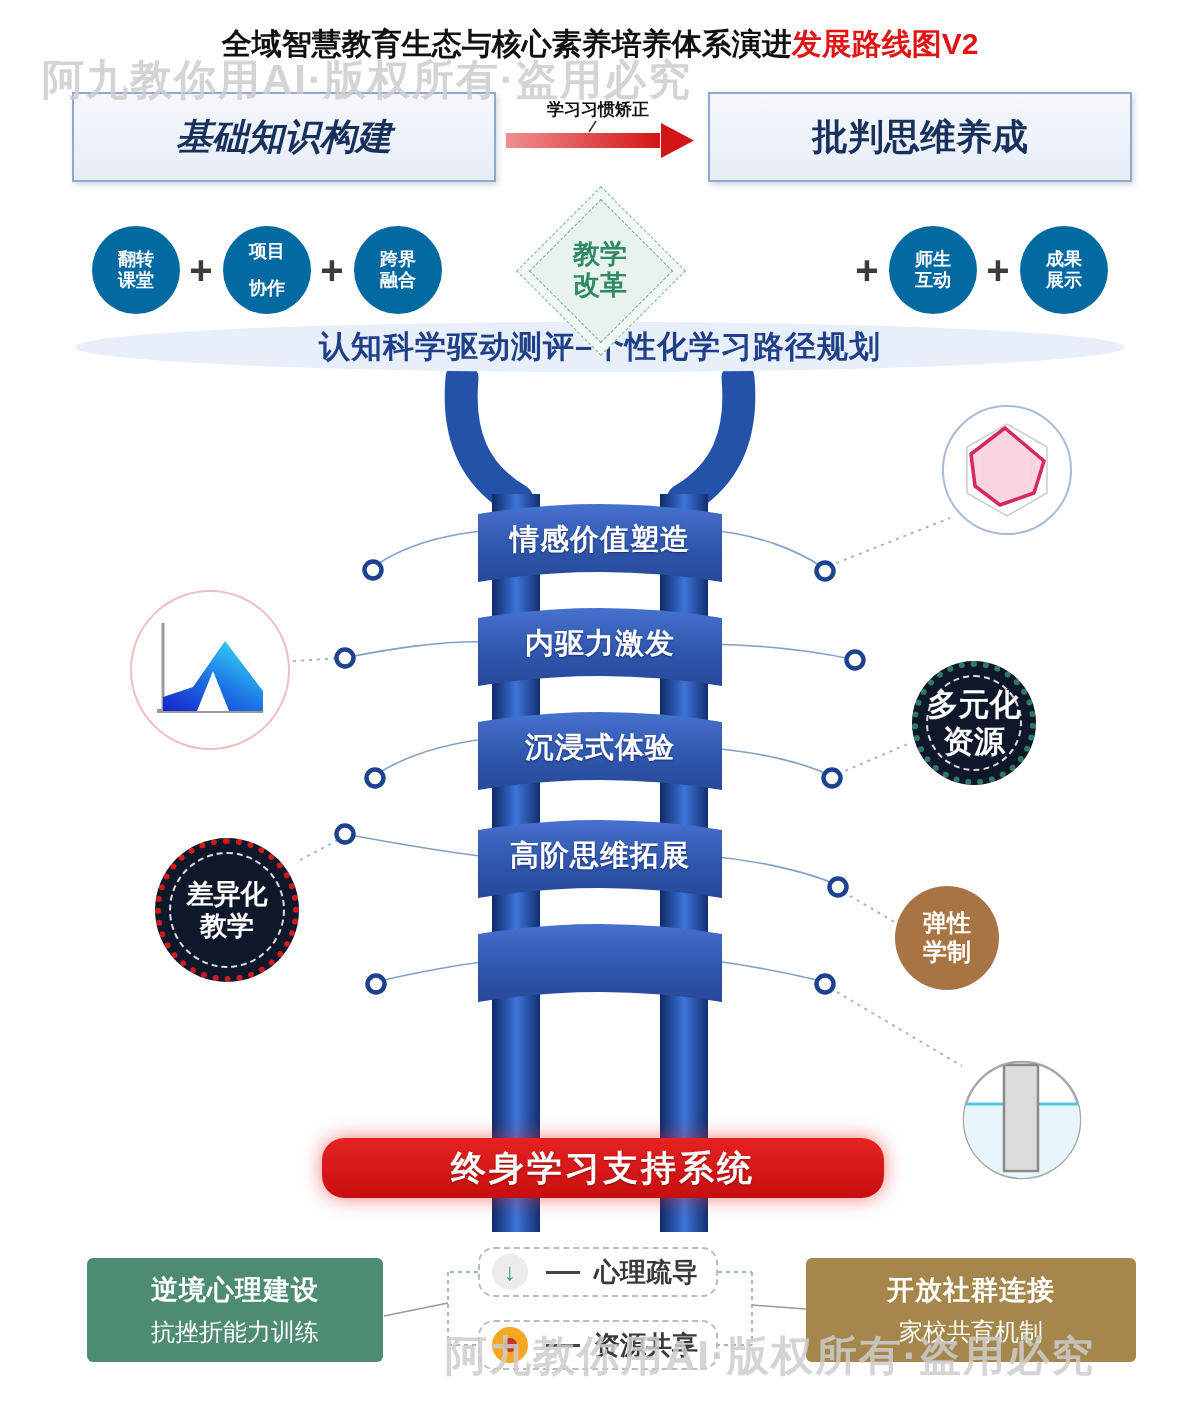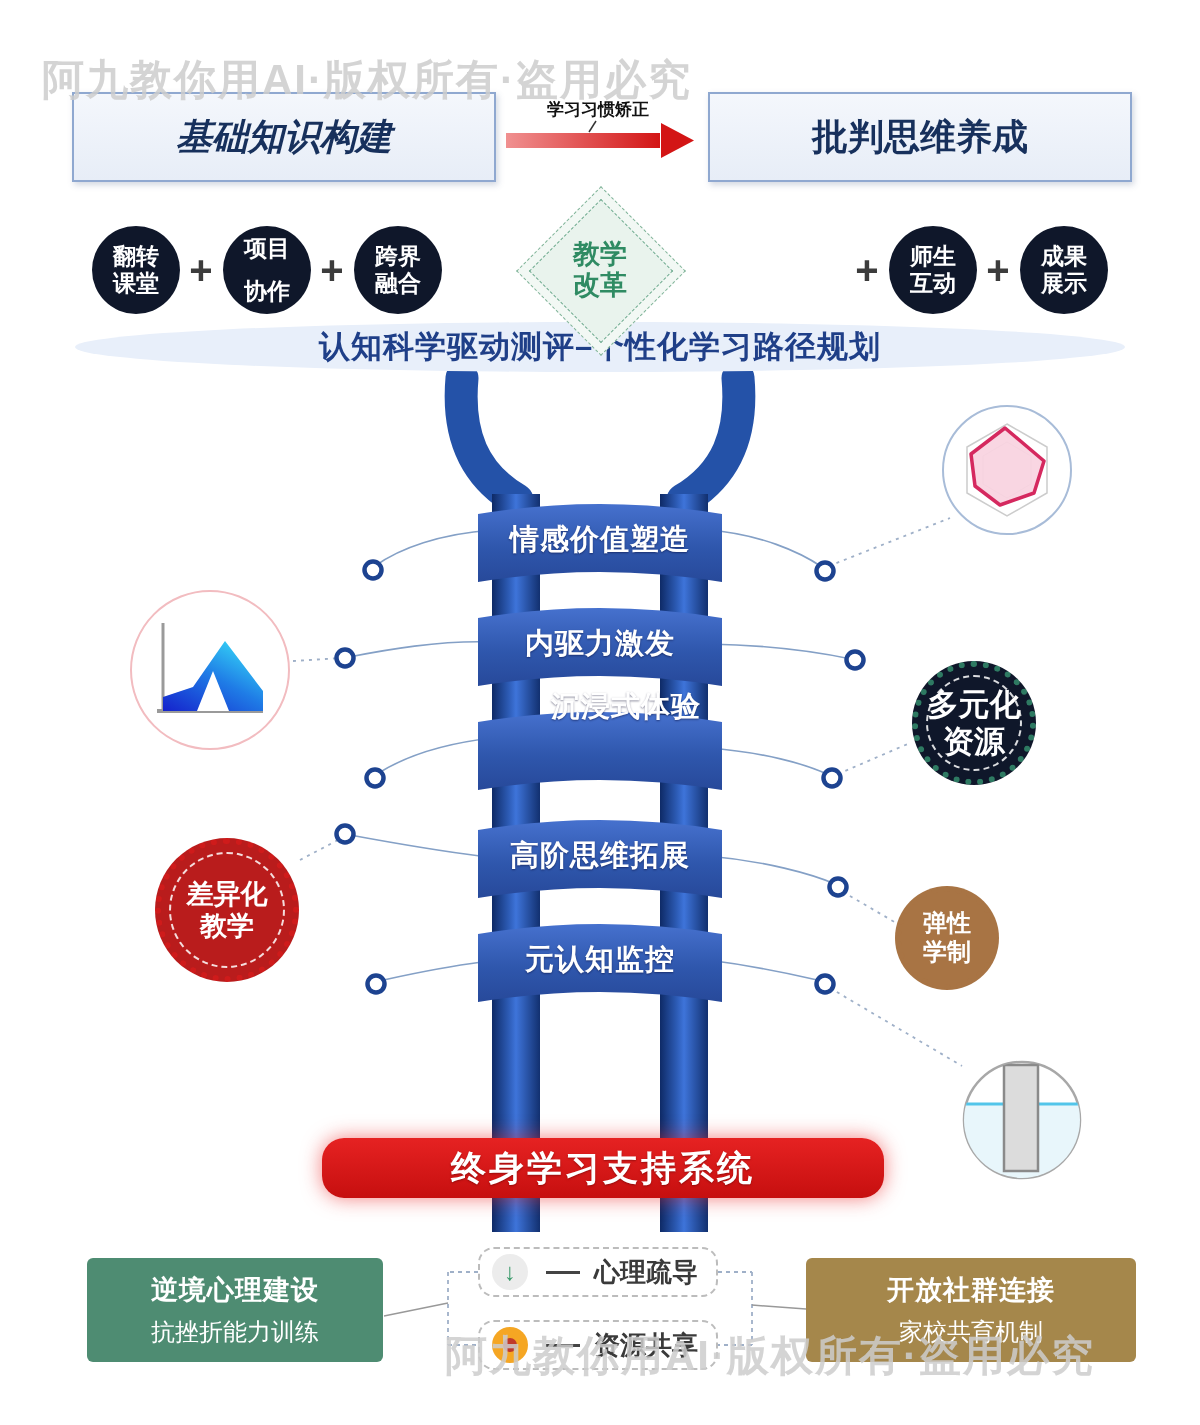--- a/index.html
+++ b/index.html
@@ -13,22 +13,22 @@
       font-size:42px;white-space:nowrap;letter-spacing:2px;pointer-events:none;}
   
   .title{left:0;top:24px;width:1200px;text-align:center;font-size:30px;font-weight:bold;color:#111;z-index:5;}
   .title .hl{color:#e01414;}
   
   .stage-box{background:linear-gradient(180deg,#f4f7fc,#e7edf7);border:2px solid #8fa8d0;
              box-shadow:2px 3px 6px rgba(80,100,140,.25);display:flex;align-items:center;justify-content:center;
              font-size:36px;font-weight:bold;color:#17305c;z-index:5;}
   .arrow-label{left:512px;top:98px;width:172px;text-align:center;font-size:17px;font-weight:bold;color:#111;z-index:5;}
   
-  .m-circle{width:88px;height:88px;border-radius:50%;background:#0f172a;color:#fff;display:flex;
-            flex-direction:column;align-items:center;justify-content:center;font-size:23px;font-weight:bold;
+  .m-circle{width:88px;height:88px;border-radius:50%;background:#0369a1;color:#fff;display:flex;
+            flex-direction:column;align-items:center;justify-content:center;font-size:18px;font-weight:bold;
             line-height:1.18;z-index:5;text-align:center;}
   .plus{width:40px;height:40px;text-align:center;font-size:40px;font-weight:bold;color:#3c3c3c;line-height:40px;z-index:5;}
   
   .diamond-wrap{left:515px;top:185px;width:170px;height:170px;z-index:5;}
   .d-outer{position:absolute;left:26px;top:26px;width:118px;height:118px;transform:rotate(45deg);
            border:1.5px dashed #7fb398;background:#f2f8f4;}
   .d-inner{position:absolute;left:35px;top:35px;width:100px;height:100px;transform:rotate(45deg);
            border:1.5px dashed #6aa88c;background:#e9f3ed;}
   .d-text{position:absolute;left:0;top:0;width:170px;height:170px;display:flex;flex-direction:column;
           align-items:center;justify-content:center;font-size:27px;font-weight:bold;color:#2f8b63;line-height:1.15;}
@@ -148,20 +148,23 @@
     <g stroke="#9fb0c8" stroke-width="1.8" stroke-dasharray="4 4" fill="none">
       <path d="M 478 1272 H 448 M 448 1272 V 1345 M 448 1345 H 478"></path>
       <path d="M 718 1272 H 752 M 752 1272 V 1345 M 752 1345 H 718"></path>
     </g>
     <g stroke="#999" stroke-width="1.5">
       <line x1="384" y1="1316" x2="448" y2="1303"></line>
       <line x1="752" y1="1305" x2="806" y2="1309"></line>
     </g>
   </svg>
 
+  <div class="abs title">
+    <span>全域智慧教育生态与核心素养培养体系演进</span><span class="hl">发展路线图V2</span>
+  </div>
 
   <div class="wm" style="left:42px;top:52px;">阿九教你用AI·版权所有·盗用必究</div>
   <div class="wm" style="left:445px;top:1328px;">阿九教你用AI·版权所有·盗用必究</div>
 
   <div class="abs stage-box" style="left:72px;top:92px;width:420px;height:86px;font-style:italic;">基础知识构建</div>
   <div class="abs arrow-label">学习习惯矫正</div>
   <div class="abs stage-box" style="left:708px;top:92px;width:420px;height:86px;">批判思维养成</div>
 
   <div class="abs m-circle" style="left:92px;top:226px;">
     <span>翻转</span>
@@ -195,23 +198,22 @@
   <div class="abs plus" style="left:978px;top:250px;">+</div>
   <div class="abs m-circle" style="left:1020px;top:226px;">
     <span>成果</span>
     <span>展示</span>
   </div>
 
   <div class="abs ellipse">认知科学驱动测评–个性化学习路径规划</div>
 
   <div class="abs rung-label" style="top:520px;">情感价值塑造</div>
   <div class="abs rung-label" style="top:624px;">内驱力激发</div>
-  <div class="abs rung-label" style="top:687px;padding-left:26px;">沉浸式体验</div>
+  <div class="abs rung-label" style="top:728px;">沉浸式体验</div>
   <div class="abs rung-label" style="top:836px;">高阶思维拓展</div>
-  <div class="abs rung-label" style="top:940px;">元认知监控</div>
 
   <div class="abs icon-circle" style="left:130px;top:590px;width:156px;height:156px;border:2px solid #f2bcc0;">
     <svg width="122" height="106" viewBox="0 0 122 106">
       <defs>
         <linearGradient id="chartG2" x1="0" y1="1" x2="0.8" y2="0">
           <stop offset="0" stop-color="#1522cc"></stop>
             <stop offset="0.55" stop-color="#1f7ce6"></stop>
           <stop offset="1" stop-color="#36d9f7"></stop>
         </linearGradient>
       </defs>
@@ -240,21 +242,21 @@
       <circle cx="60" cy="60" r="58" fill="#fff" stroke="#a8a8a8" stroke-width="2.5"></circle>
       <g clip-path="url(#gaugeClip)">
         <rect x="0" y="44" width="120" height="76" fill="#e8f6fb"></rect>
         <line x1="0" y1="44" x2="120" y2="44" stroke="#52c5ea" stroke-width="3"></line>
         <rect x="42" y="5" width="34" height="106" fill="#dcdcdc" stroke="#8a8a8a" stroke-width="2.5"></rect>
       </g>
     </svg>
   </div>
 
   <div class="abs stamp" style="left:155px;top:838px;width:132px;height:132px;font-size:27px;
-       background:#b91c1c;border:6px dotted #cf1b1b;">
+       background:#0f172a;border:6px dotted #cf1b1b;">
     <span>差异化</span>
     <span>教学</span>
   </div>
   <div class="abs stamp" style="left:912px;top:661px;width:112px;height:112px;font-size:31px;
        background:#0f172a;border:6px dotted #2e7a62;">
     <span>多元化</span>
     <span>资源</span>
   </div>
   <div class="abs stamp noring" style="left:895px;top:886px;width:92px;height:92px;font-size:24px;
        background:#a87444;border:6px dotted #a87444;">

